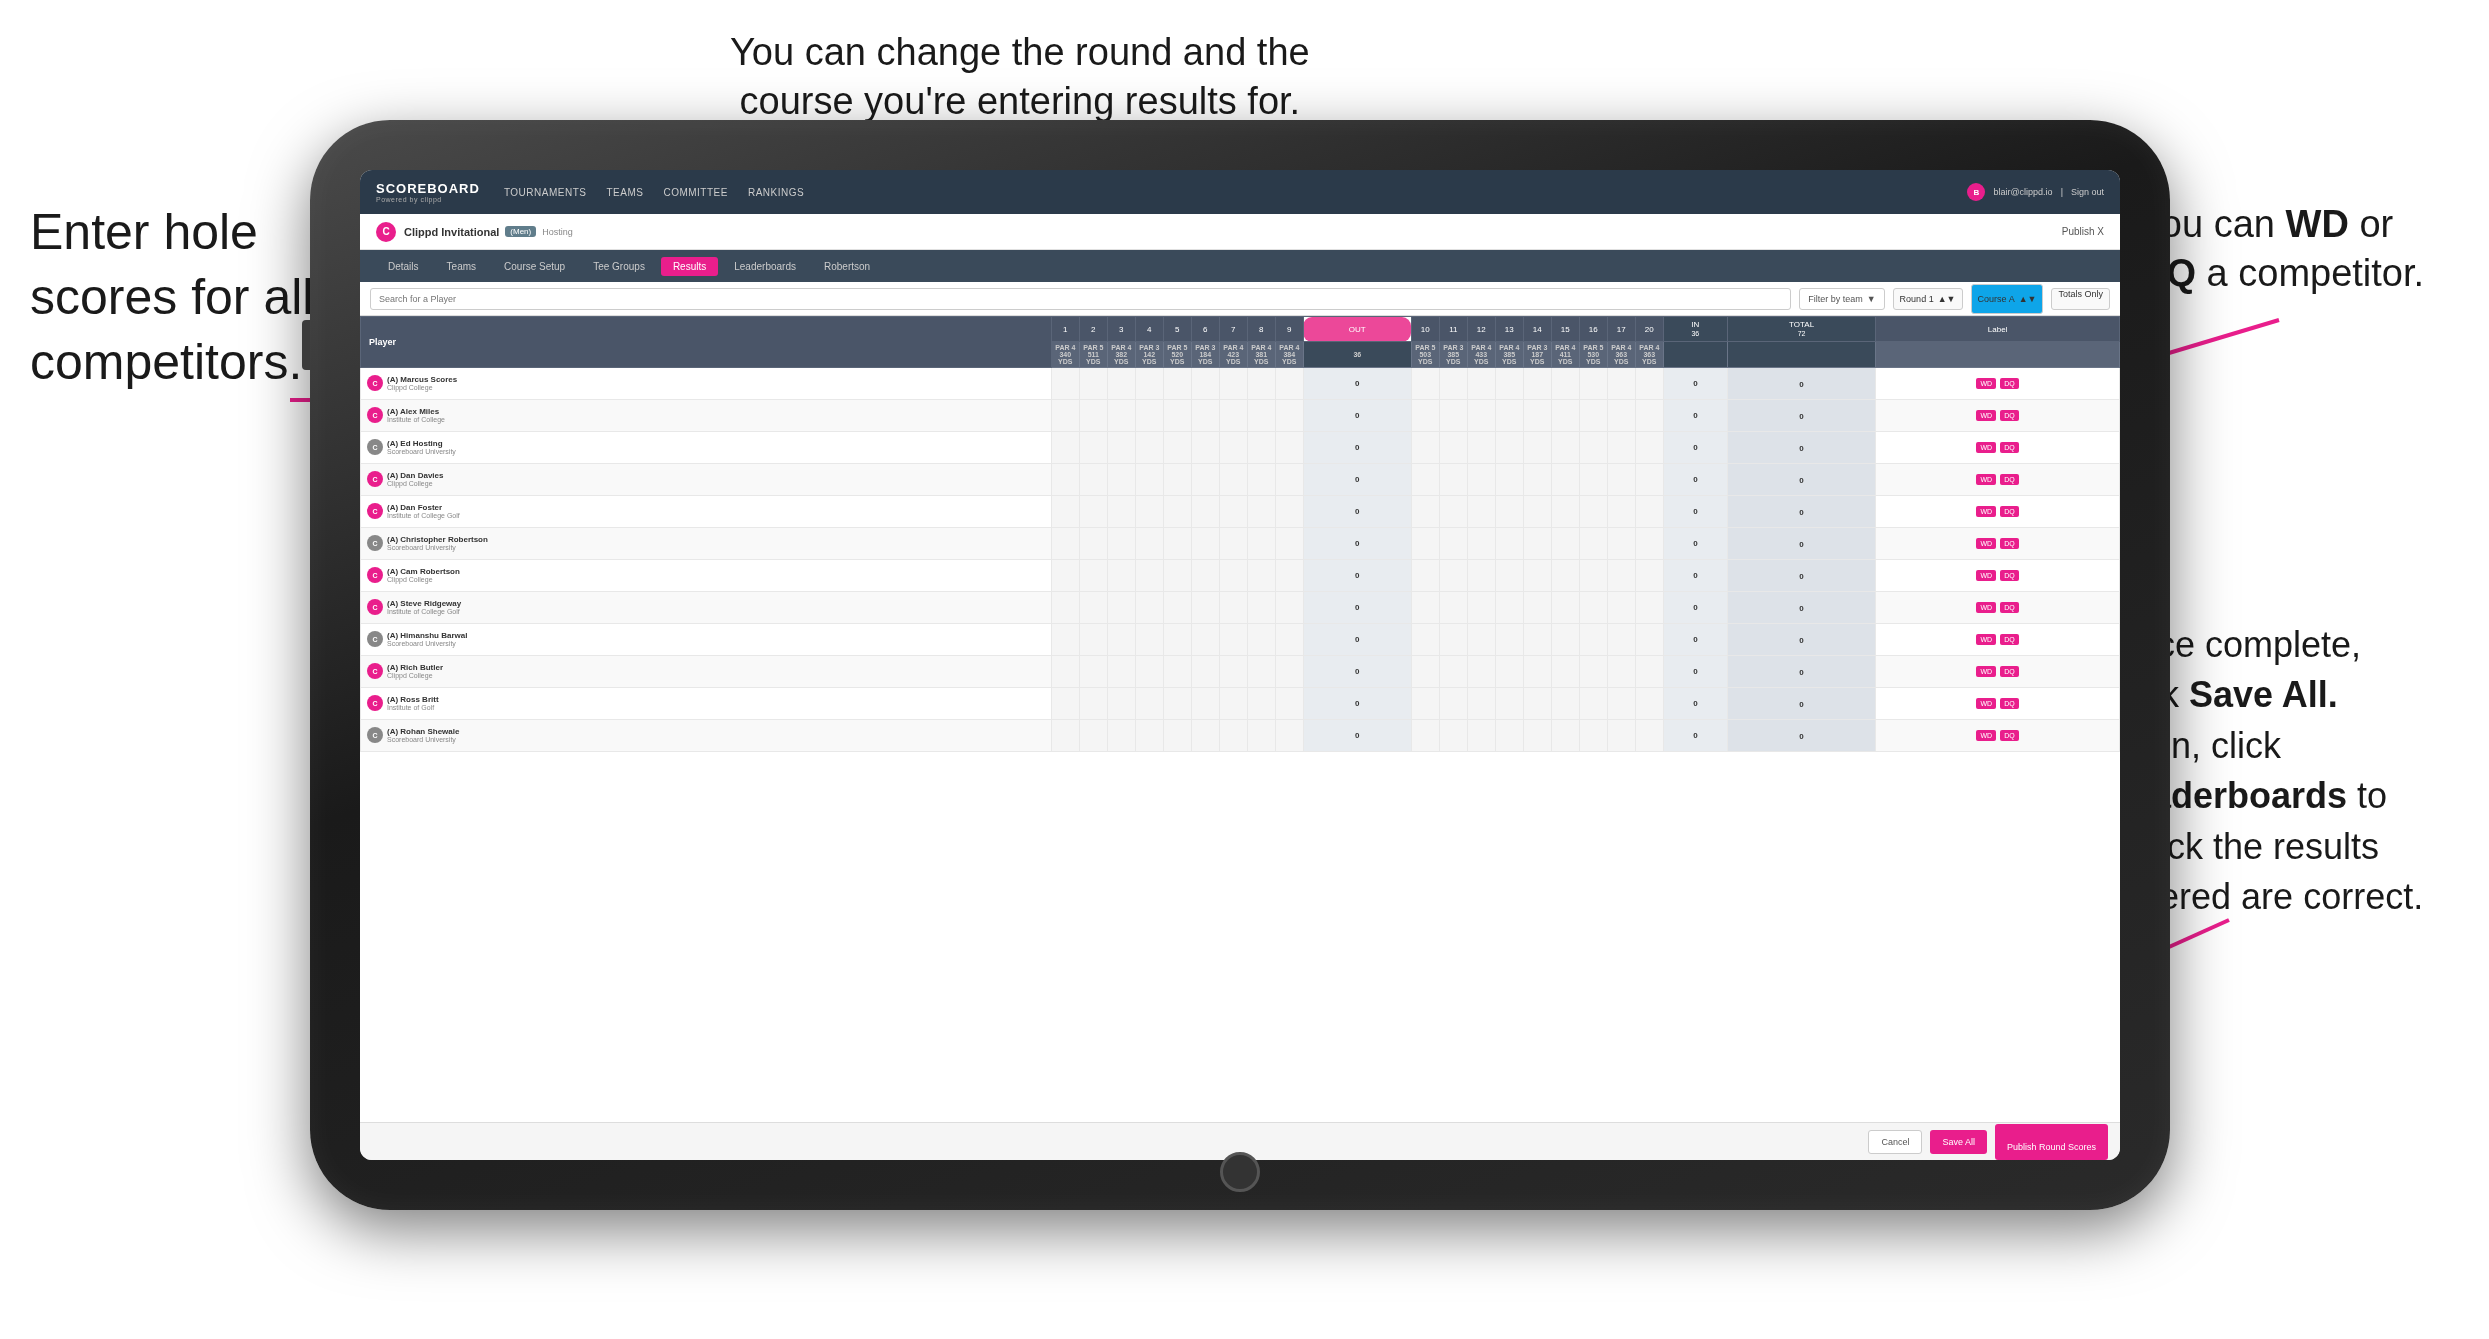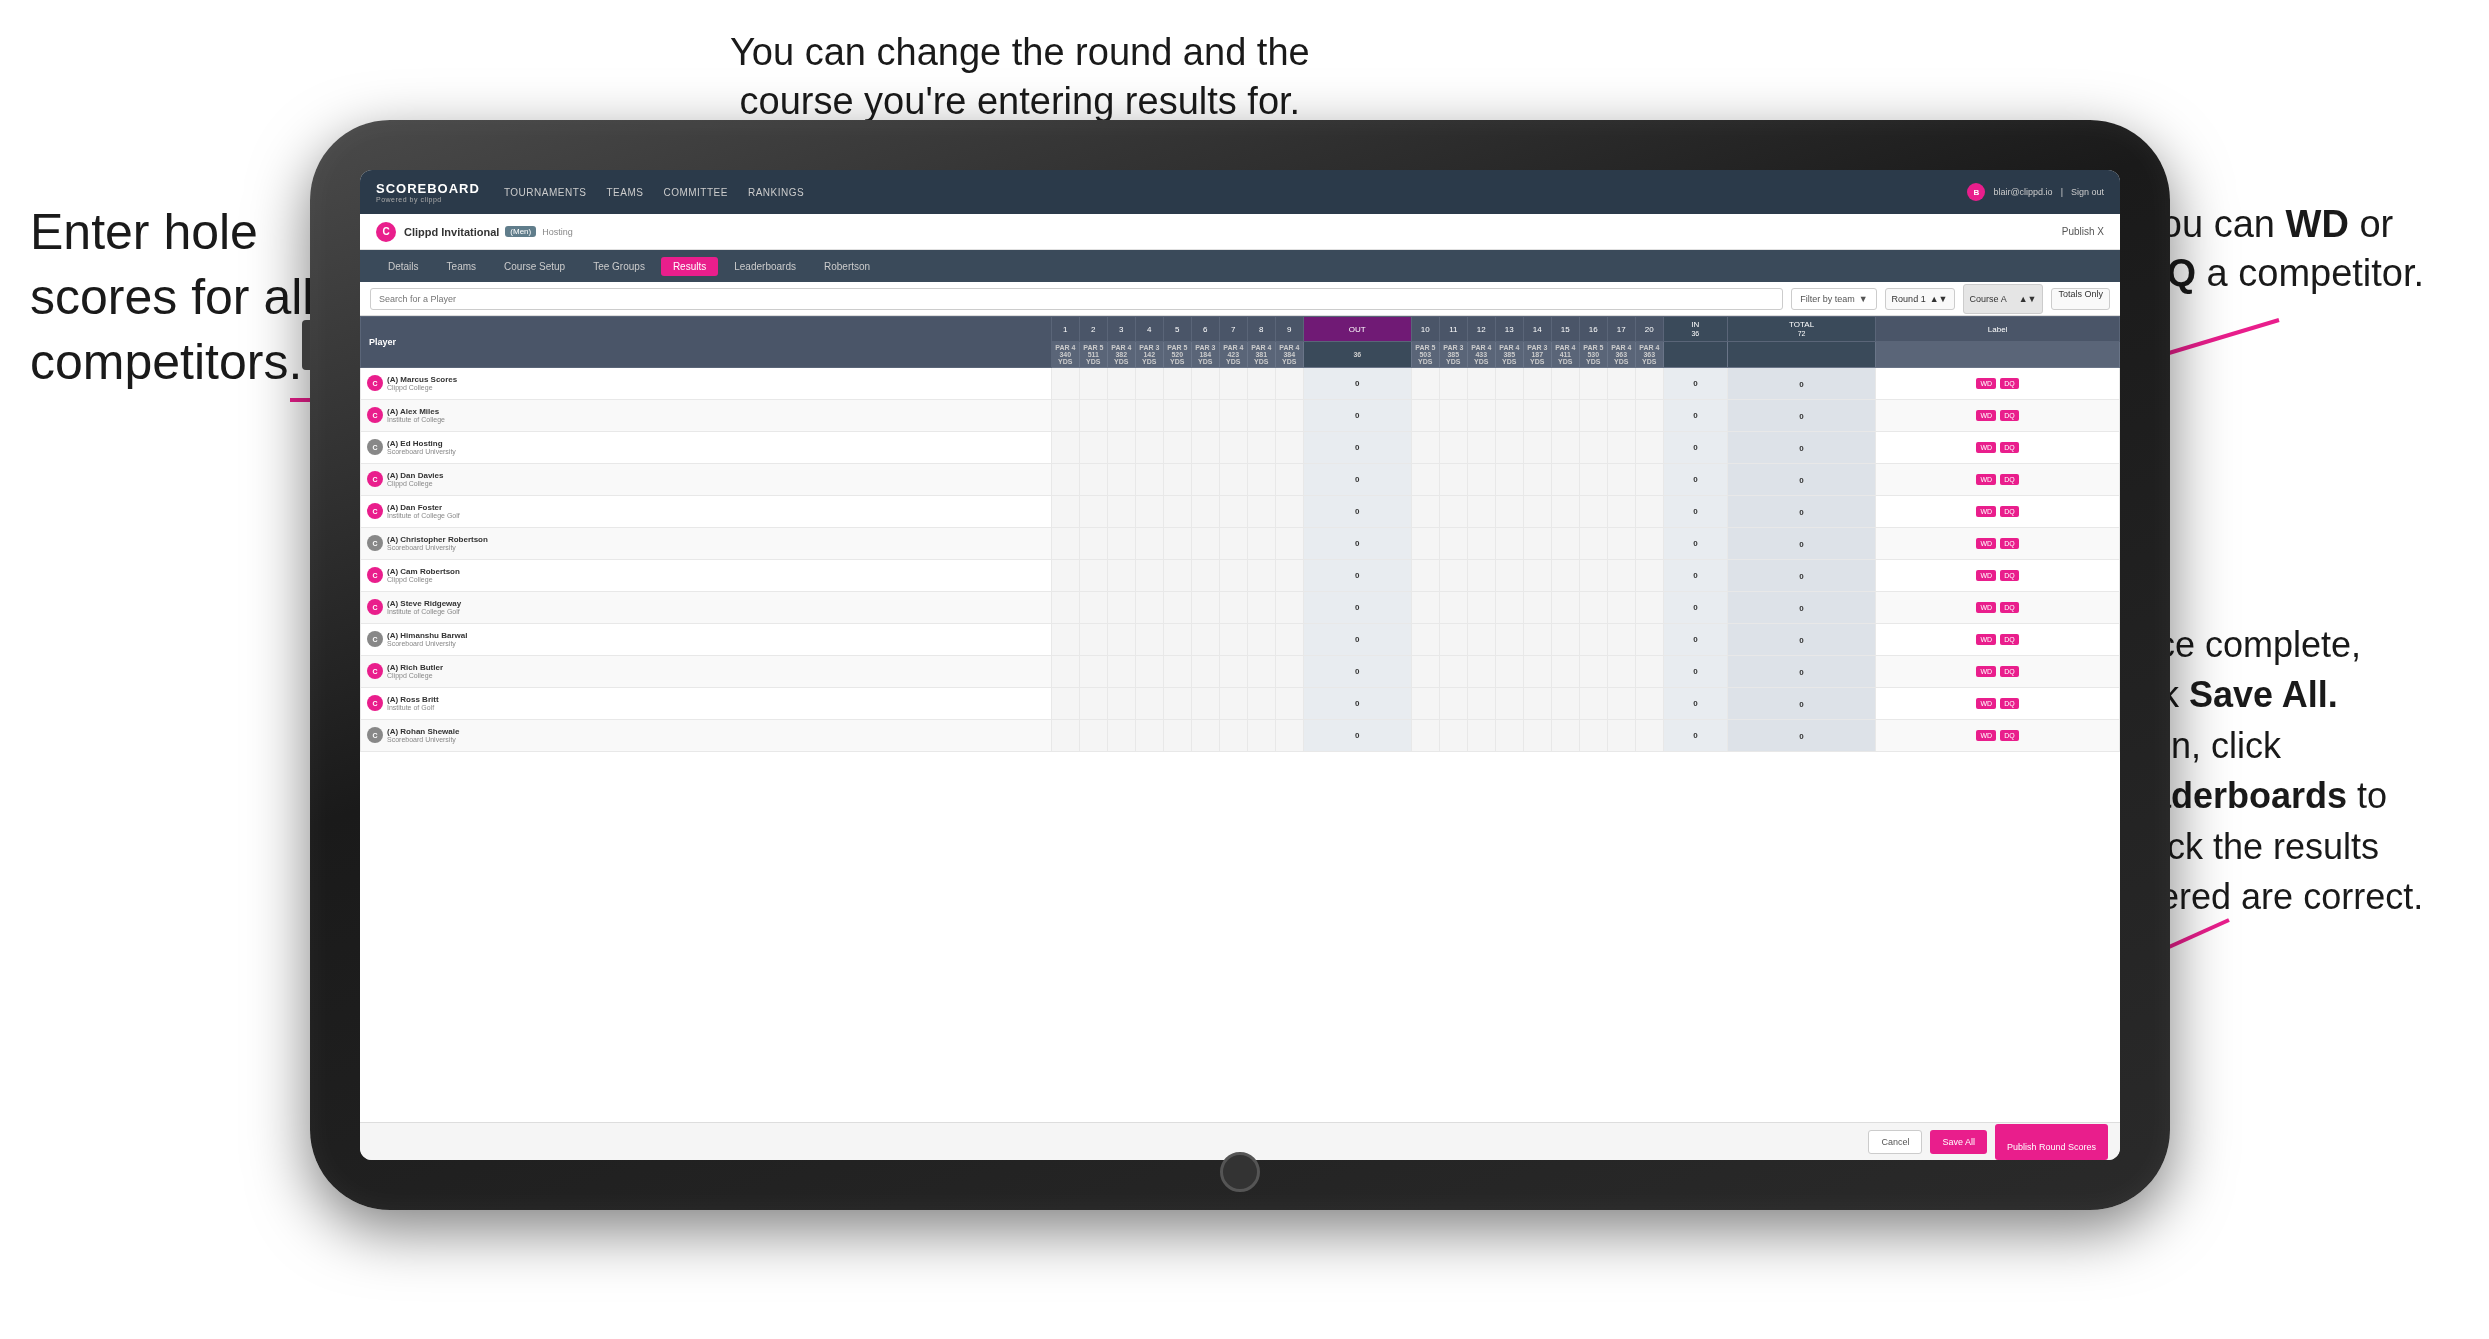--- a/index.html
+++ b/index.html
@@ -242,29 +242,29 @@
       cursor: pointer;
       display: flex;
       align-items: center;
       gap: 4px;
       min-width: 70px;
     }
 
     .course-select {
       height: 30px;
       border: 1px solid #ccc;
-      background: #e5e5e5;
+      background: #0ea5e9;
       border-radius: 3px;
       padding: 0 6px;
       font-size: 9px;
       color: #333;
       cursor: pointer;
       display: flex;
       align-items: center;
-      gap: 12px;
+      gap: 4px;
       min-width: 70px;
     }
 
     .totals-only {
       height: 22px;
       border: 1px solid #ccc;
       background: #f9f9f9;
       border-radius: 3px;
       padding: 0 6px;
       font-size: 9px;
@@ -638,21 +638,21 @@
             <th class="player-col" rowspan="2">Player</th>
             <th>1</th>
             <th>2</th>
             <th>3</th>
             <th>4</th>
             <th>5</th>
             <th>6</th>
             <th>7</th>
             <th>8</th>
             <th>9</th>
-            <th style="background:#701a75;">OUT</th>
+            <th style="background:#ec4899;border-radius:9px;">OUT</th>
             <th>10</th>
             <th>11</th>
             <th>12</th>
             <th>13</th>
             <th>14</th>
             <th>15</th>
             <th>16</th>
             <th>17</th>
             <th>20</th>
             <th style="background:#3a4a5a;">IN<br><span style="font-size:7px;">36</span></th>

